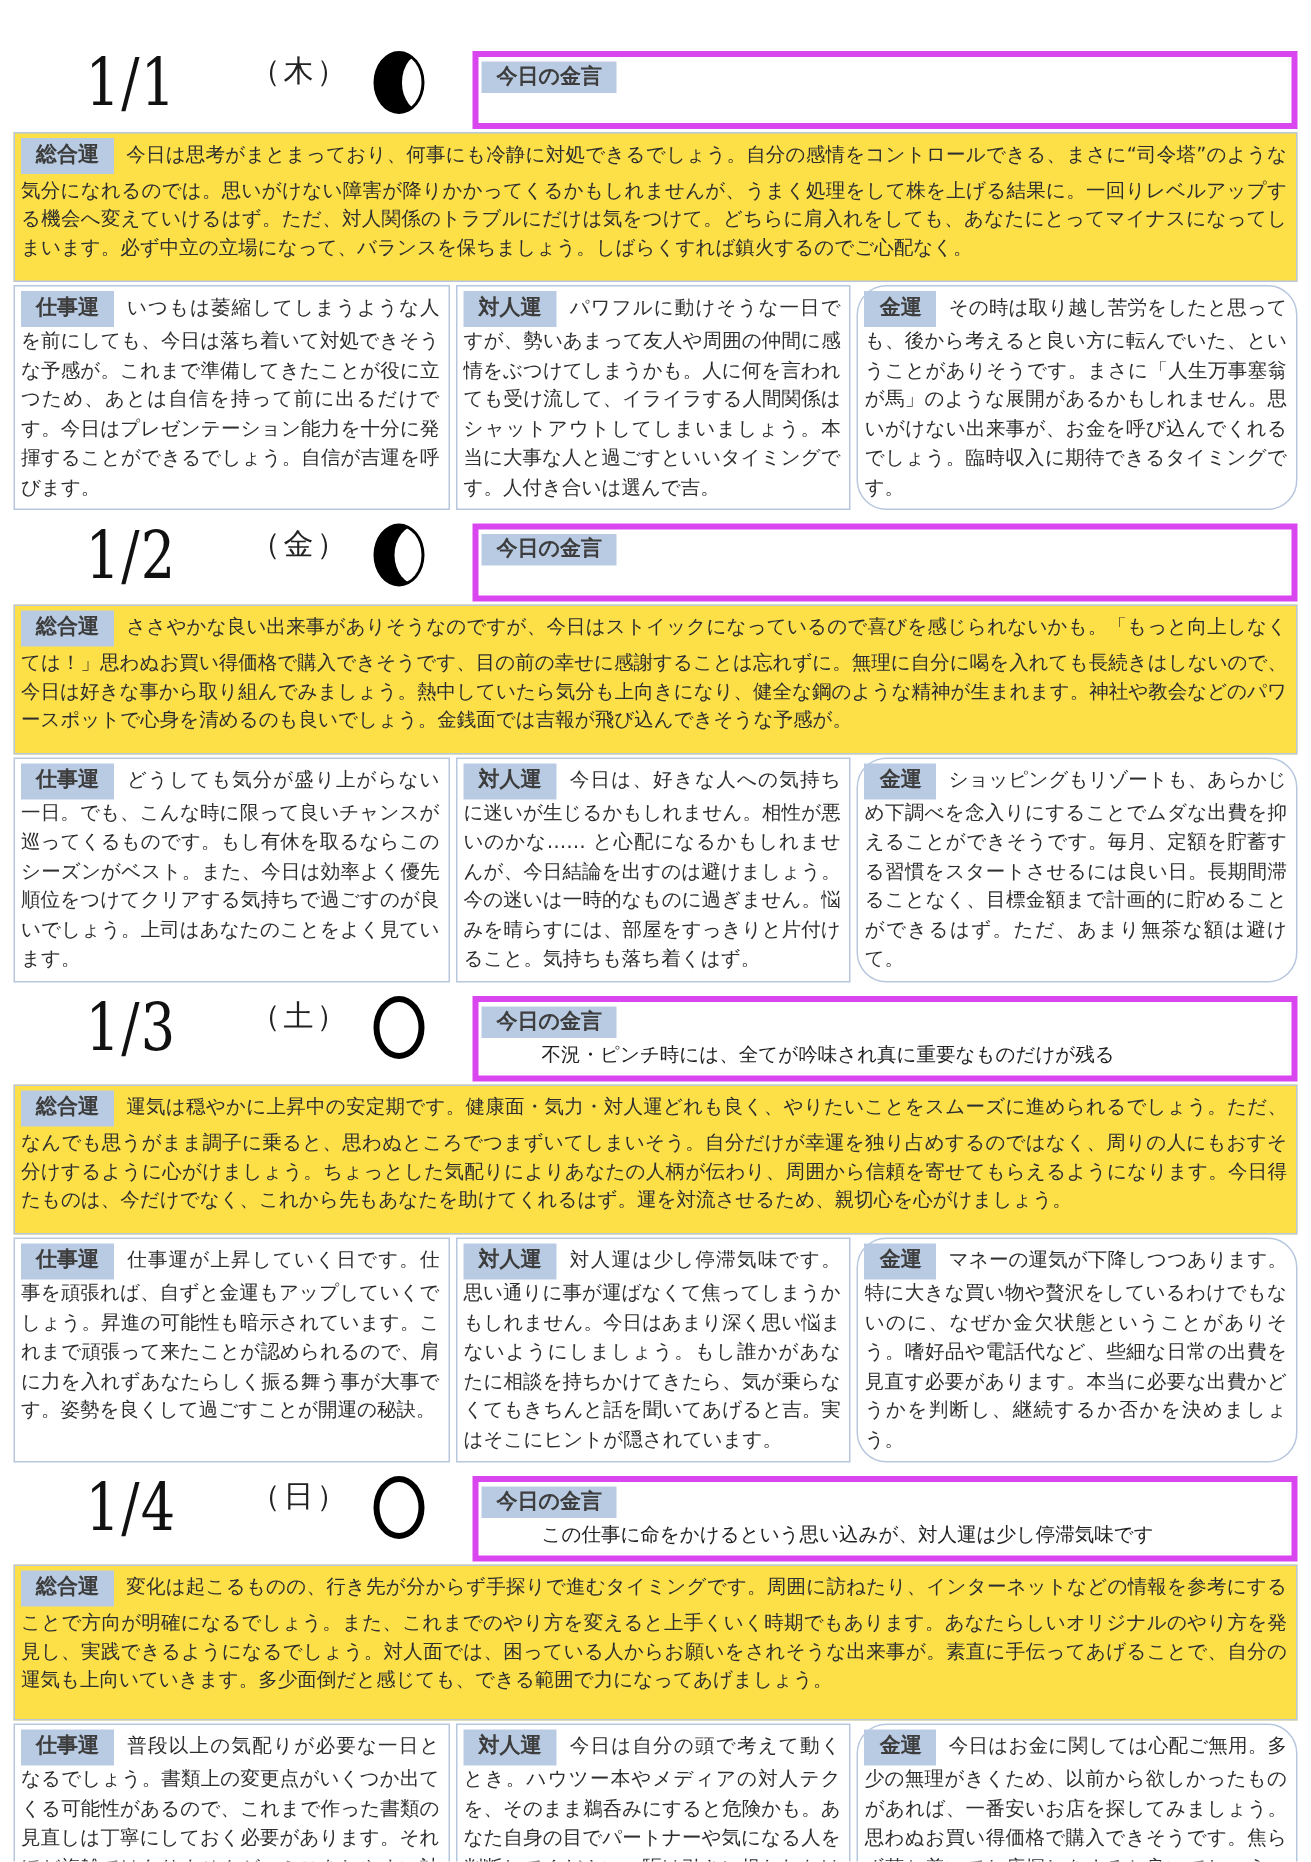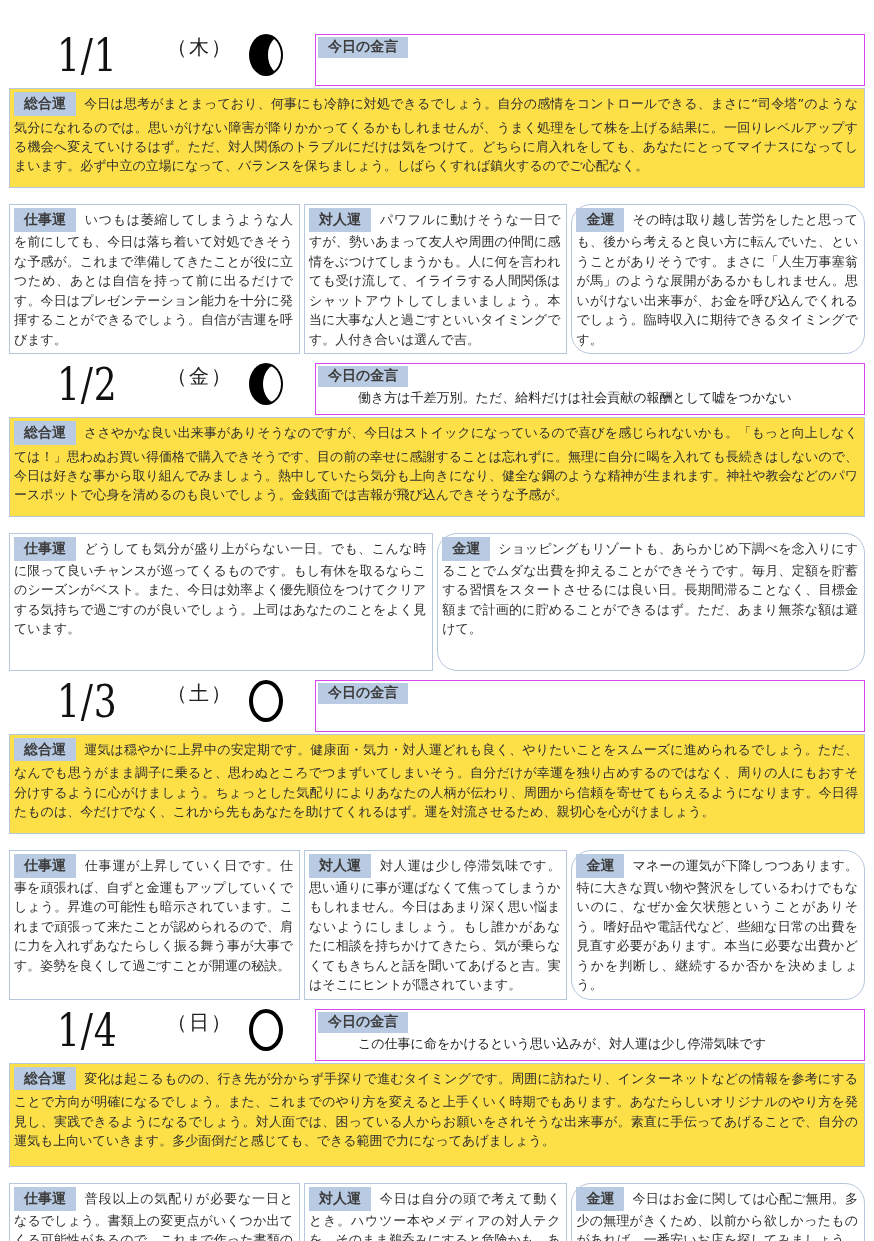--- a/index.html
+++ b/index.html
@@ -36,24 +36,23 @@
   .moon.half::after{
     content:"";position:absolute;top:-3%;height:106%;width:106%;
     border-radius:50%;background:#fff;
   }
   .moon.crescent::after{left:55%;}
   .moon.half::after{left:40%;}
   .moon.full{background:#fff;border-width:4px;}
 
   .quote-box{
     flex:1;margin-left:32px;
-    border:1px solid #d946ef;background:#fff;
+    border:4px solid #d946ef;background:#fff;
     min-height:48px;box-sizing:border-box;
     padding:2px 4px 4px 2px;
-    font-family:Liberation Mono, monospace;
   }
   .lbl{
     display:inline-block;
     background:#b9cbe3;color:#3d3d3d;
     font-size:14px;font-weight:bold;
     padding:1px 10px 2px 10px;
     margin-right:8px;
     white-space:nowrap;
   }
   .quote-text{
@@ -64,21 +63,21 @@
   
   .overall{
     border:1px solid #b7c7de;background:#fde047;
     padding:3px 6px 12px 4px;box-sizing:border-box;
     font-size:13px;line-height:1.47;color:#2e2e2e;
     text-align:justify;
   }
   .overall .lbl{margin-bottom:2px;}
 
   
-  .cols{display:flex;gap:4px;margin-top:16px;}
+  .cols{display:flex;gap:4px;margin-top:2px;}
   .col{
     border:1px solid #b7c7de;background:#fff;
     padding:3px 6px 4px 4px;box-sizing:border-box;
     font-size:13px;line-height:1.5;color:#2e2e2e;
     text-align:justify;
   }
   .col-1{flex:1.11;}
   .col-2{flex:1.0;}
   .col-3{flex:1.12;border-radius:20px;}
 
@@ -122,43 +121,46 @@
     </div>
   </div>
 
   <div class="section sec-2">
     <div class="sec-header">
       <div class="date">1/2</div>
       <div class="weekday">（金）</div>
       <div class="moon half"></div>
       <div class="quote-box">
         <span class="lbl">今日の金言</span>
-        <div class="quote-text">働き方は千差万別。ただ、給料だけは社会貢献の報酬として嘘をつかない</div>
       </div>
     </div>
     <div class="overall">
       <span class="lbl">総合運</span><span>ささやかな良い出来事がありそうなのですが、今日はストイックになっているので喜びを感じられないかも。「もっと向上しなくては！」思わぬお買い得価格で購入できそうです、目の前の幸せに感謝することは忘れずに。無理に自分に喝を入れても長続きはしないので、今日は好きな事から取り組んでみましょう。熱中していたら気分も上向きになり、健全な鋼のような精神が生まれます。神社や教会などのパワースポットで心身を清めるのも良いでしょう。金銭面では吉報が飛び込んできそうな予感が。</span>
     </div>
     <div class="cols">
       <div class="col col-1">
         <span class="lbl">仕事運</span><span>どうしても気分が盛り上がらない一日。でも、こんな時に限って良いチャンスが巡ってくるものです。もし有休を取るならこのシーズンがベスト。また、今日は効率よく優先順位をつけてクリアする気持ちで過ごすのが良いでしょう。上司はあなたのことをよく見ています。</span>
+      </div>
+      <div class="col col-2">
+        <span class="lbl">対人運</span><span>今日は、好きな人への気持ちに迷いが生じるかもしれません。相性が悪いのかな…… と心配になるかもしれませんが、今日結論を出すのは避けましょう。今の迷いは一時的なものに過ぎません。悩みを晴らすには、部屋をすっきりと片付けること。気持ちも落ち着くはず。</span>
       </div>
       <div class="col col-3">
         <span class="lbl">金運</span><span>ショッピングもリゾートも、あらかじめ下調べを念入りにすることでムダな出費を抑えることができそうです。毎月、定額を貯蓄する習慣をスタートさせるには良い日。長期間滞ることなく、目標金額まで計画的に貯めることができるはず。ただ、あまり無茶な額は避けて。</span>
       </div>
     </div>
   </div>
 
   <div class="section sec-3">
     <div class="sec-header">
       <div class="date">1/3</div>
       <div class="weekday">（土）</div>
       <div class="moon full"></div>
       <div class="quote-box">
         <span class="lbl">今日の金言</span>
+        <div class="quote-text">不況・ピンチ時には、全てが吟味され真に重要なものだけが残る</div>
       </div>
     </div>
     <div class="overall">
       <span class="lbl">総合運</span><span>運気は穏やかに上昇中の安定期です。健康面・気力・対人運どれも良く、やりたいことをスムーズに進められるでしょう。ただ、なんでも思うがまま調子に乗ると、思わぬところでつまずいてしまいそう。自分だけが幸運を独り占めするのではなく、周りの人にもおすそ分けするように心がけましょう。ちょっとした気配りによりあなたの人柄が伝わり、周囲から信頼を寄せてもらえるようになります。今日得たものは、今だけでなく、これから先もあなたを助けてくれるはず。運を対流させるため、親切心を心がけましょう。</span>
     </div>
     <div class="cols">
       <div class="col col-1">
         <span class="lbl">仕事運</span><span>仕事運が上昇していく日です。仕事を頑張れば、自ずと金運もアップしていくでしょう。昇進の可能性も暗示されています。これまで頑張って来たことが認められるので、肩に力を入れずあなたらしく振る舞う事が大事です。姿勢を良くして過ごすことが開運の秘訣。</span>
       </div>
       <div class="col col-2">

